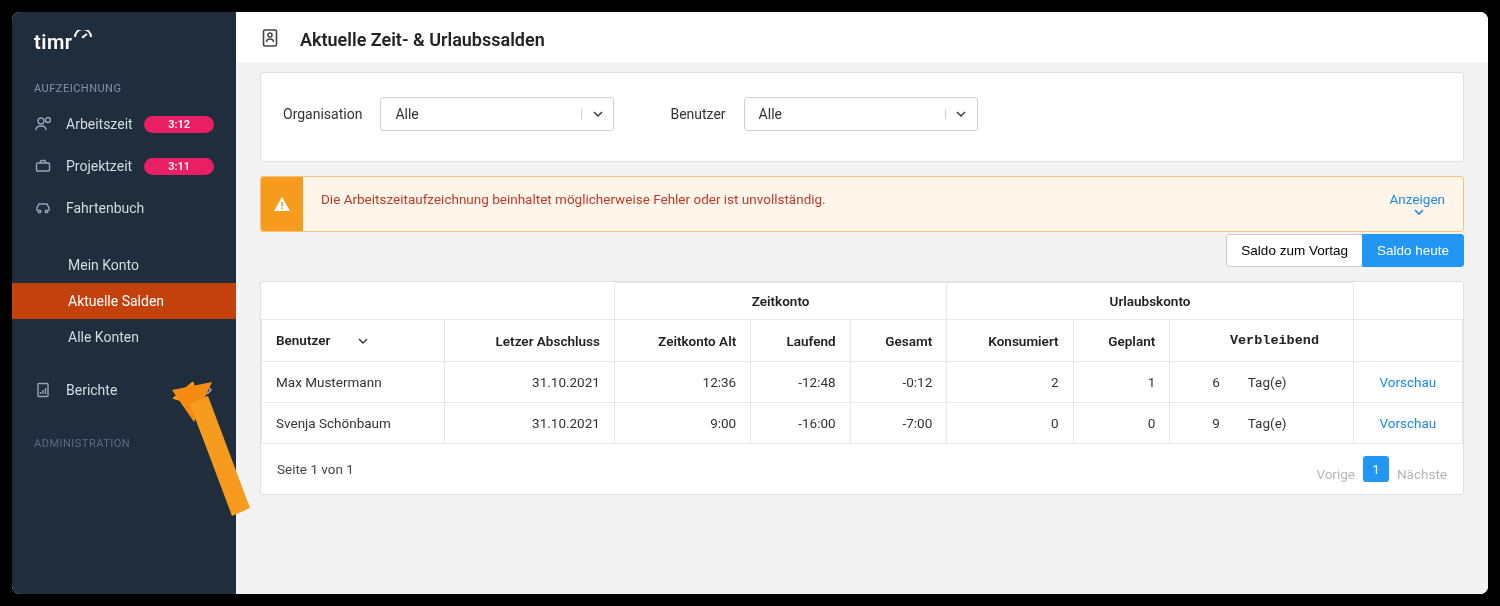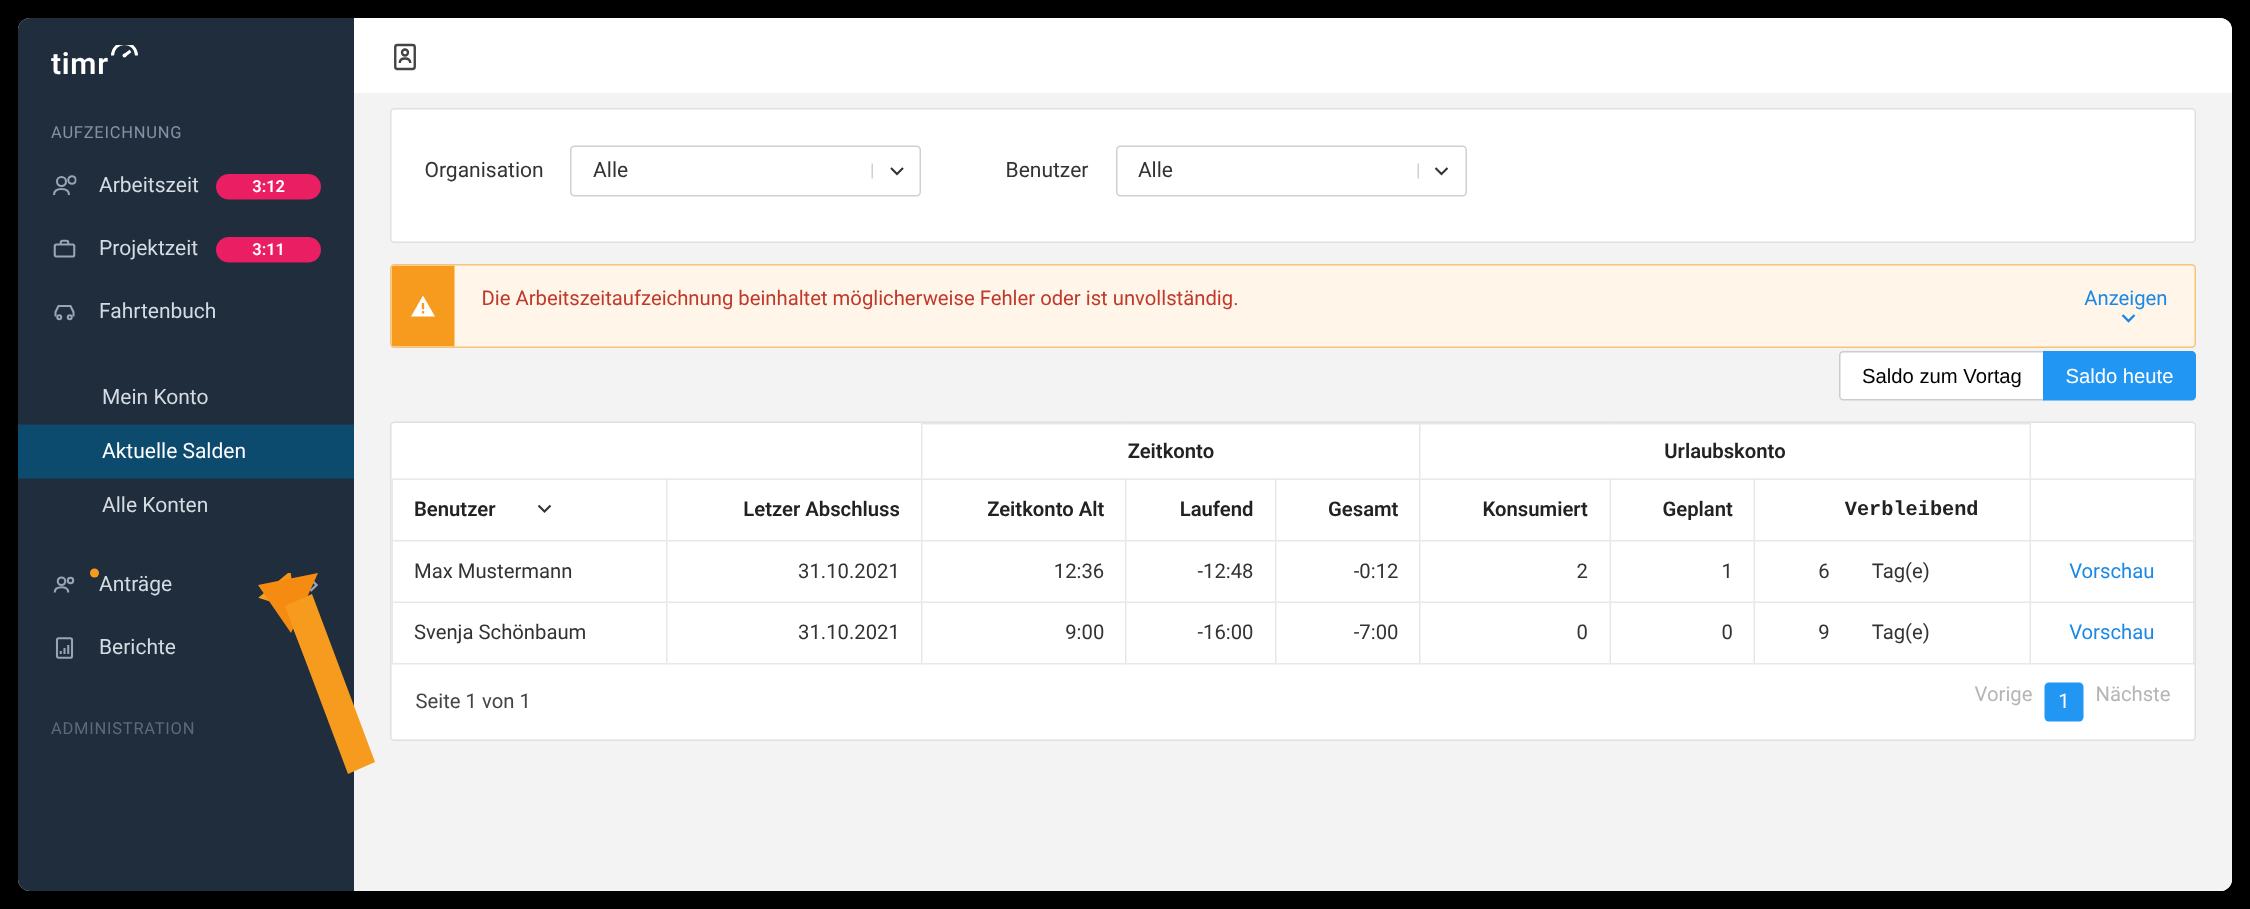--- a/index.html
+++ b/index.html
@@ -44,21 +44,21 @@
   .nav-item {
     display:flex;
     align-items:center;
     padding:12px 22px;
     color:#d5dbe2;
     cursor:pointer;
     position:relative;
   }
   .nav-item.selected { background:#17212e; }
   .nav-item.sub { padding-left:56px; padding-top:10px; padding-bottom:10px; }
-  .nav-item.active { background:#0c4a6e; color:#fff; }
+  .nav-item.active { background:#c2410c; color:#fff; }
   .nav-icon {
     width:18px; height:18px; margin-right:14px;
     display:inline-flex; align-items:center; justify-content:center;
     color:#99a5b5;
     font-size:14px;
   }
   .badge {
     margin-left:auto;
     background:#e91e63;
     color:#fff;
@@ -190,21 +190,21 @@
   th.col, td { padding:12px 14px; }
   th.col { text-align:left; }
   th.col.right, td.right { text-align:right; }
   td.link a { color:#1c88e5; text-decoration:none; cursor:pointer;}
   .sort-caret { display:inline-block; margin-left:24px; vertical-align:middle; }
   tr.data td { color:#333; }
   .table-footer {
     display:flex; align-items:center; padding:12px 16px;
     font-size:13.5px; color:#444;
   }
-  .table-footer .pager { margin-left:auto; display:flex; align-items:flex-start; gap:8px;}
+  .table-footer .pager { margin-left:auto; display:flex; align-items:flex-end; gap:8px;}
   .page-num { background:#2196f3; color:#fff; width:26px;height:26px;display:flex;align-items:center;justify-content:center;border-radius:3px;}
   .pager span.dis { color:#b5b5b5; }
 
   
   .arrow-overlay {
     position:absolute;
     left:152px;
     top:370px;
     width:110px;
     height:140px;
@@ -269,36 +269,20 @@
     </div>
     <div class="nav-item sub active">
       <span>Aktuelle Salden</span>
     </div>
     <div class="nav-item sub">
       <span>Alle Konten</span>
     </div>
 
     <div style="height:14px"></div>
 
-    <div class="nav-item" style="position:relative;">
-      <span class="nav-icon" style="position:relative;">
-        <svg width="16" height="16" viewBox="0 0 16 16" fill="none" stroke="currentColor" stroke-width="1.4">
-            <circle cx="6" cy="5.5" r="2.5"></circle>
-            <path d="M1.5 13c0-2.5 2-3.5 4.5-3.5s4.5 1 4.5 3.5"></path>
-            <circle cx="12" cy="5" r="1.8"></circle>
-          </svg>
-      </span>
-      <span class="dot-orange"></span>
-      <span>Anträge</span>
-      <span class="caret">
-        <svg width="10" height="10" viewBox="0 0 10 10">
-            <path d="M3 1l4 4-4 4" fill="none" stroke="#99a5b5" stroke-width="1.6"></path>
-          </svg>
-      </span>
-    </div>
 
     <div class="nav-item">
       <span class="nav-icon">
         <svg width="16" height="16" viewBox="0 0 16 16" fill="none" stroke="currentColor" stroke-width="1.4">
             <rect x="3" y="1.5" width="10" height="13" rx="1"></rect>
             <line x1="5.5" y1="10" x2="5.5" y2="12"></line>
             <line x1="8" y1="8" x2="8" y2="12"></line>
             <line x1="10.5" y1="6" x2="10.5" y2="12"></line>
           </svg>
       </span>
@@ -315,20 +299,21 @@
 
   <div class="main">
     <div class="page-header">
       <span class="hicon">
         <svg width="20" height="20" viewBox="0 0 20 20" fill="none" stroke="currentColor" stroke-width="1.6">
             <rect x="3.5" y="2" width="13" height="16" rx="1.5"></rect>
             <circle cx="10" cy="7" r="2"></circle>
             <path d="M6.5 14c0-2 1.5-3 3.5-3s3.5 1 3.5 3"></path>
           </svg>
       </span>
+      <span>Aktuelle Zeit- &amp; Urlaubssalden</span>
     </div>
 
     <div class="content">
 
       <div class="panel filter-panel">
         <div class="filter-group">
           <span class="filter-label">Organisation</span>
           <div class="dropdown">
             <span class="value">Alle</span>
             <span class="dd-btn">

